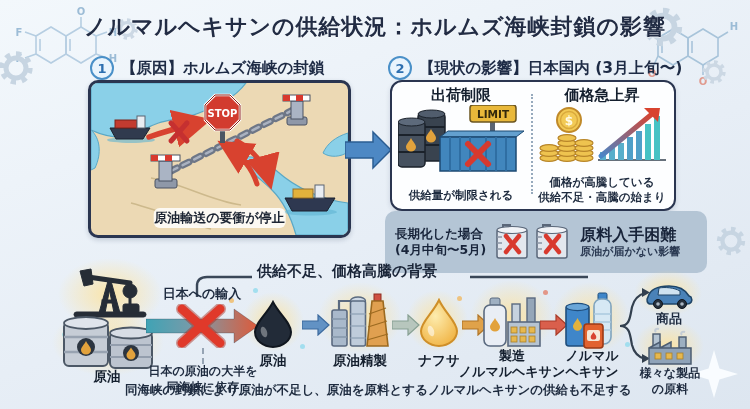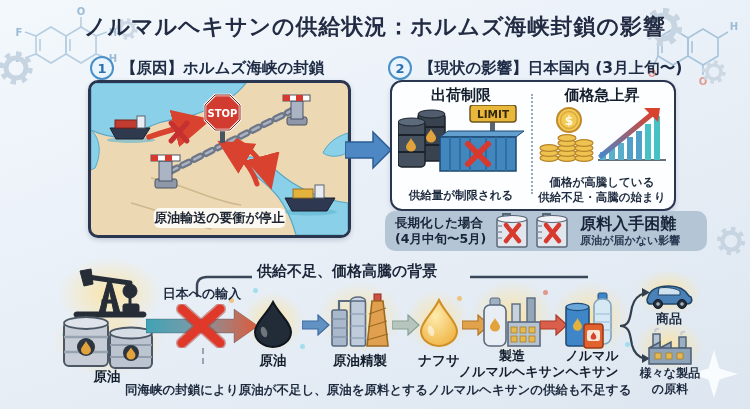--- a/index.html
+++ b/index.html
@@ -14,21 +14,21 @@
     border:2px solid #4a90c8;border-radius:50%;background:#e9f4fd;color:#2d6fb0;font-size:13px;font-weight:bold;flex:0 0 auto;}
   .map{left:88px;top:80px;width:257px;height:152px;border:3px solid #2a3550;border-radius:10px;
     overflow:hidden;background:#ecd9b4;box-shadow:0 2px 5px rgba(30,50,80,.2);}
   .map-caption{left:50%;bottom:7px;transform:translateX(-50%);background:rgba(255,255,255,.84);
     border-radius:6px;padding:1px 1px;font-size:13px;font-weight:bold;white-space:nowrap;color:#1d2533;}
   .panel2{left:390px;top:80px;width:282px;height:127px;background:#fdfeff;border:2.5px solid #2a3550;
     border-radius:12px;box-shadow:0 2px 5px rgba(30,50,80,.15);}
   .divider{left:139px;top:12px;height:100px;border-left:2px dotted #97aabd;}
   .half-title{top:4px;font-size:15px;font-weight:bold;text-align:center;color:#141f2e;white-space:nowrap;}
   .half-cap{font-size:11.5px;font-weight:bold;text-align:center;color:#1e2b3f;white-space:nowrap;}
-  .longband{left:385px;top:211px;width:322px;height:40px;background:#b4c5d5;border-radius:10px;
+  .longband{left:385px;top:211px;width:322px;height:62px;background:#b4c5d5;border-radius:10px;
     display:flex;align-items:center;gap:9px;padding:0 10px;box-sizing:border-box;}
   .lb-case{font-size:12.5px;font-weight:bold;line-height:1.3;color:#18243a;white-space:nowrap;}
   .lb-main{font-size:16px;font-weight:bold;color:#18243a;line-height:1.2;white-space:nowrap;}
   .lb-sub{font-size:11px;font-weight:bold;color:#2a3952;white-space:nowrap;}
   .flow-title{left:257px;top:262px;width:240px;text-align:left;font-size:15px;font-weight:bold;color:#1a2538;white-space:nowrap;}
   .step-label{font-size:13.5px;font-weight:bold;text-align:center;line-height:1.25;color:#141f2e;}
   .small-label{font-size:12px;font-weight:bold;text-align:center;line-height:1.3;color:#1e2b3f;white-space:nowrap;}
   .caption-bottom{left:125px;top:382px;width:600px;text-align:left;font-size:12.5px;font-weight:bold;color:#1e2b3f;white-space:nowrap;}
   .dotline{border-left:2px dashed #96a4b4;}
   .glow{border-radius:50%;background:radial-gradient(closest-side,rgba(255,226,150,.8),rgba(255,226,150,0));}
@@ -369,20 +369,24 @@
         <line x1="36" y1="5" x2="74" y2="39"></line>
           <line x1="74" y1="5" x2="36" y2="39"></line>
       </g>
       <g stroke="#e0392a" stroke-width="9" stroke-linecap="round">
         <line x1="36" y1="5" x2="74" y2="39"></line>
           <line x1="74" y1="5" x2="36" y2="39"></line>
       </g>
     </g>
   </svg>
   <div class="abs dotline" style="left:202px;top:348px;height:16px"></div>
+  <div class="abs small-label" style="left:128px;top:364px;width:150px">
+    <div>日本の原油の大半を</div>
+    <div>同海峡に依存</div>
+  </div>
 
   <svg class="abs" style="left:252px;top:300px" width="42" height="48" viewBox="0 0 42 48">
     <path d="M21,2 C27,14 39,23 39,32 A18,15 0 1 1 3,32 C3,23 15,14 21,2 Z" fill="#222b38" stroke="#10161f" stroke-width="2"></path>
     <ellipse cx="12" cy="32" rx="3" ry="5.5" fill="#ffffff" opacity="0.35" transform="rotate(-18 12 32)"></ellipse>
   </svg>
   <div class="abs step-label" style="left:240px;top:352px;width:66px">原油</div>
 
   <svg class="abs" style="left:302px;top:314px" width="28" height="22" viewBox="0 0 28 22">
     <polygon points="0,7 16,7 16,1 27,11 16,21 16,15 0,15" fill="#6292c4" stroke="#3c6a9e" stroke-width="1.2"></polygon>
   </svg>

